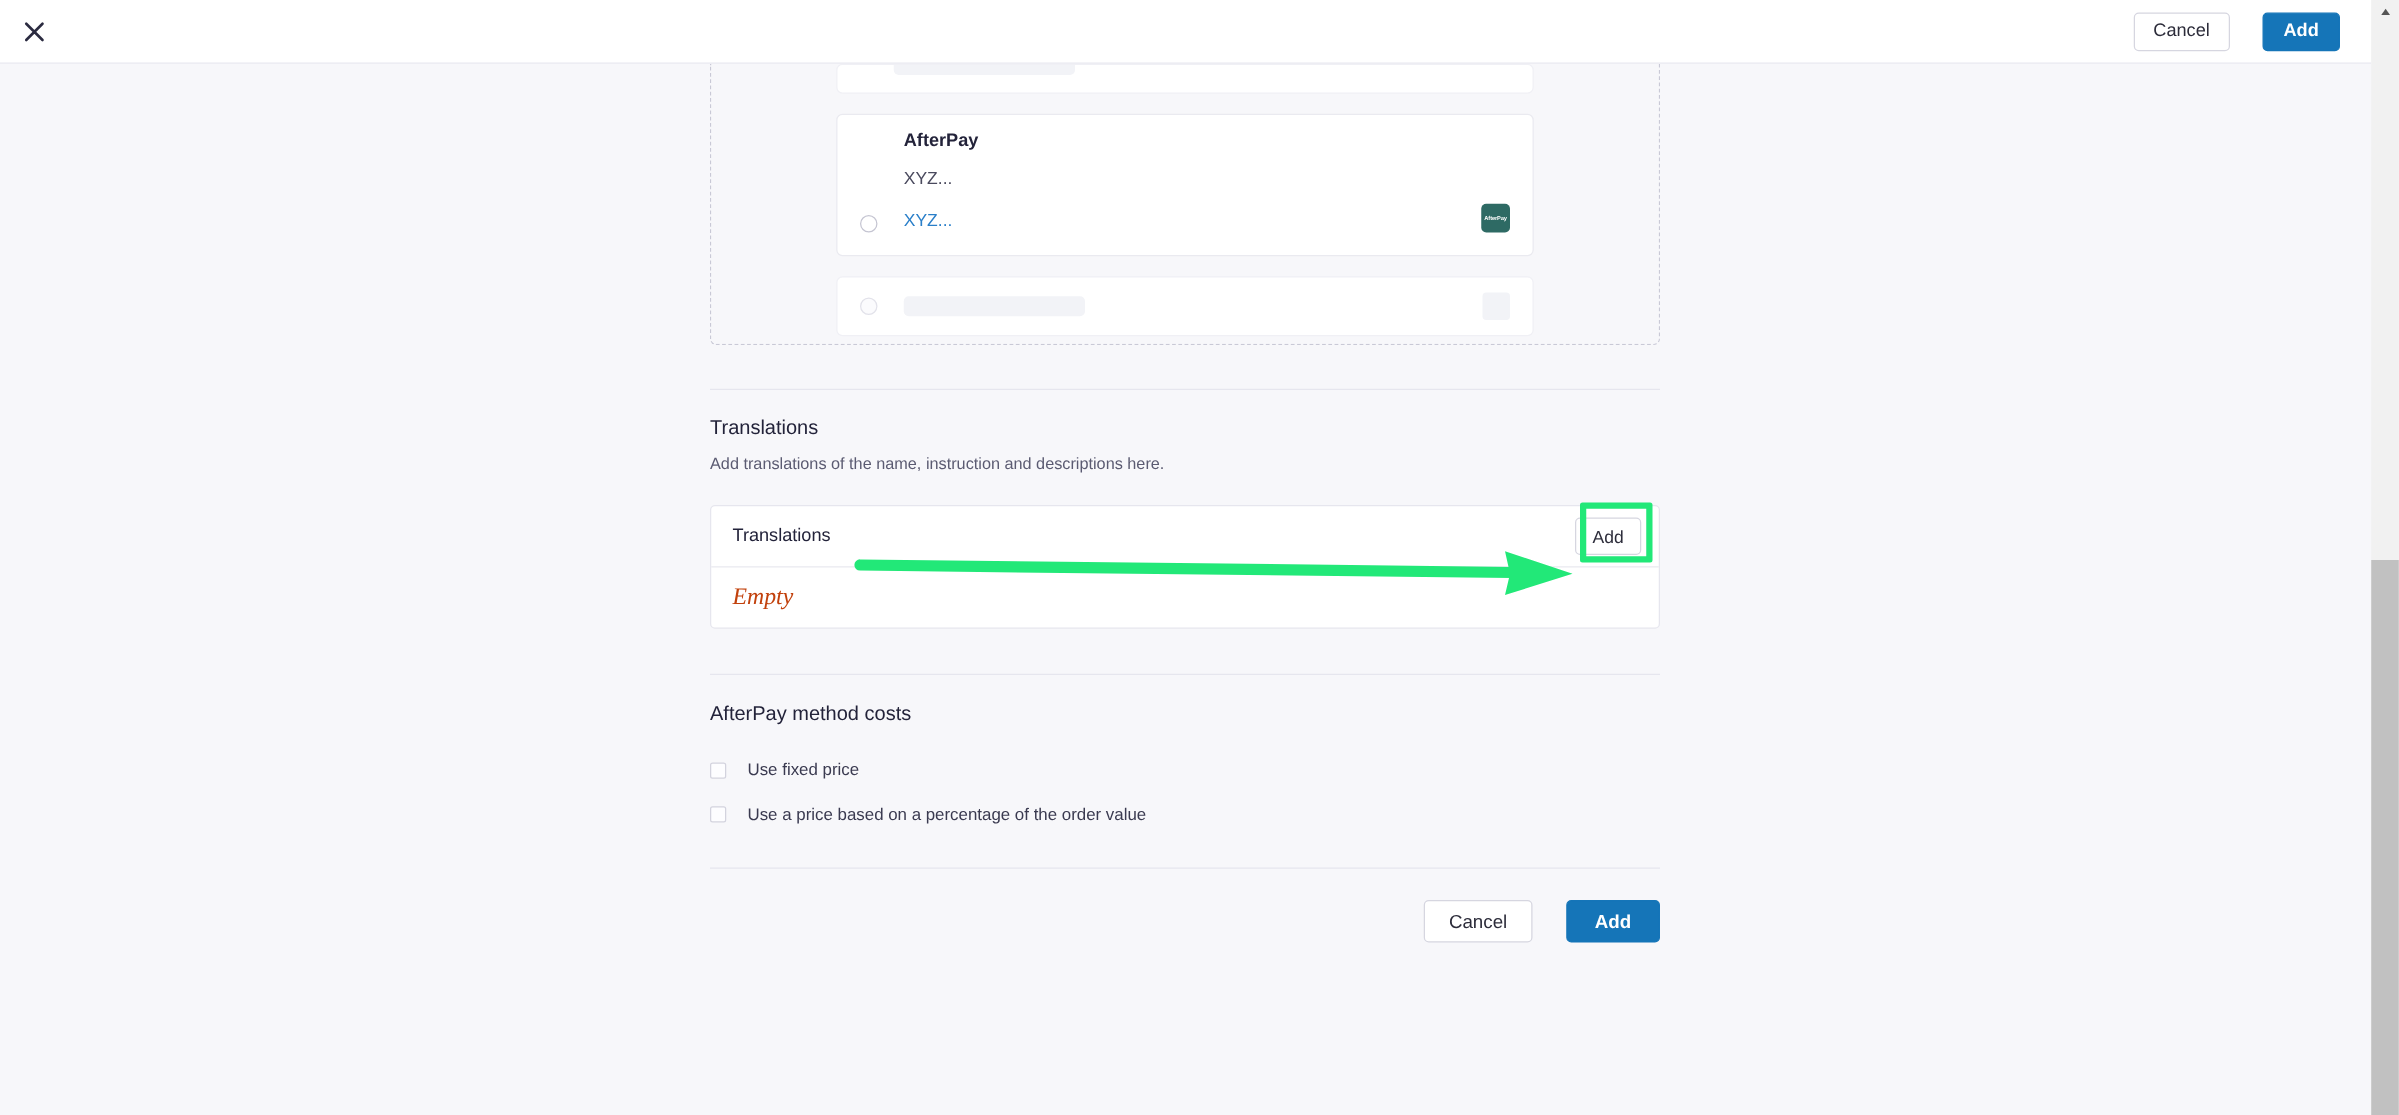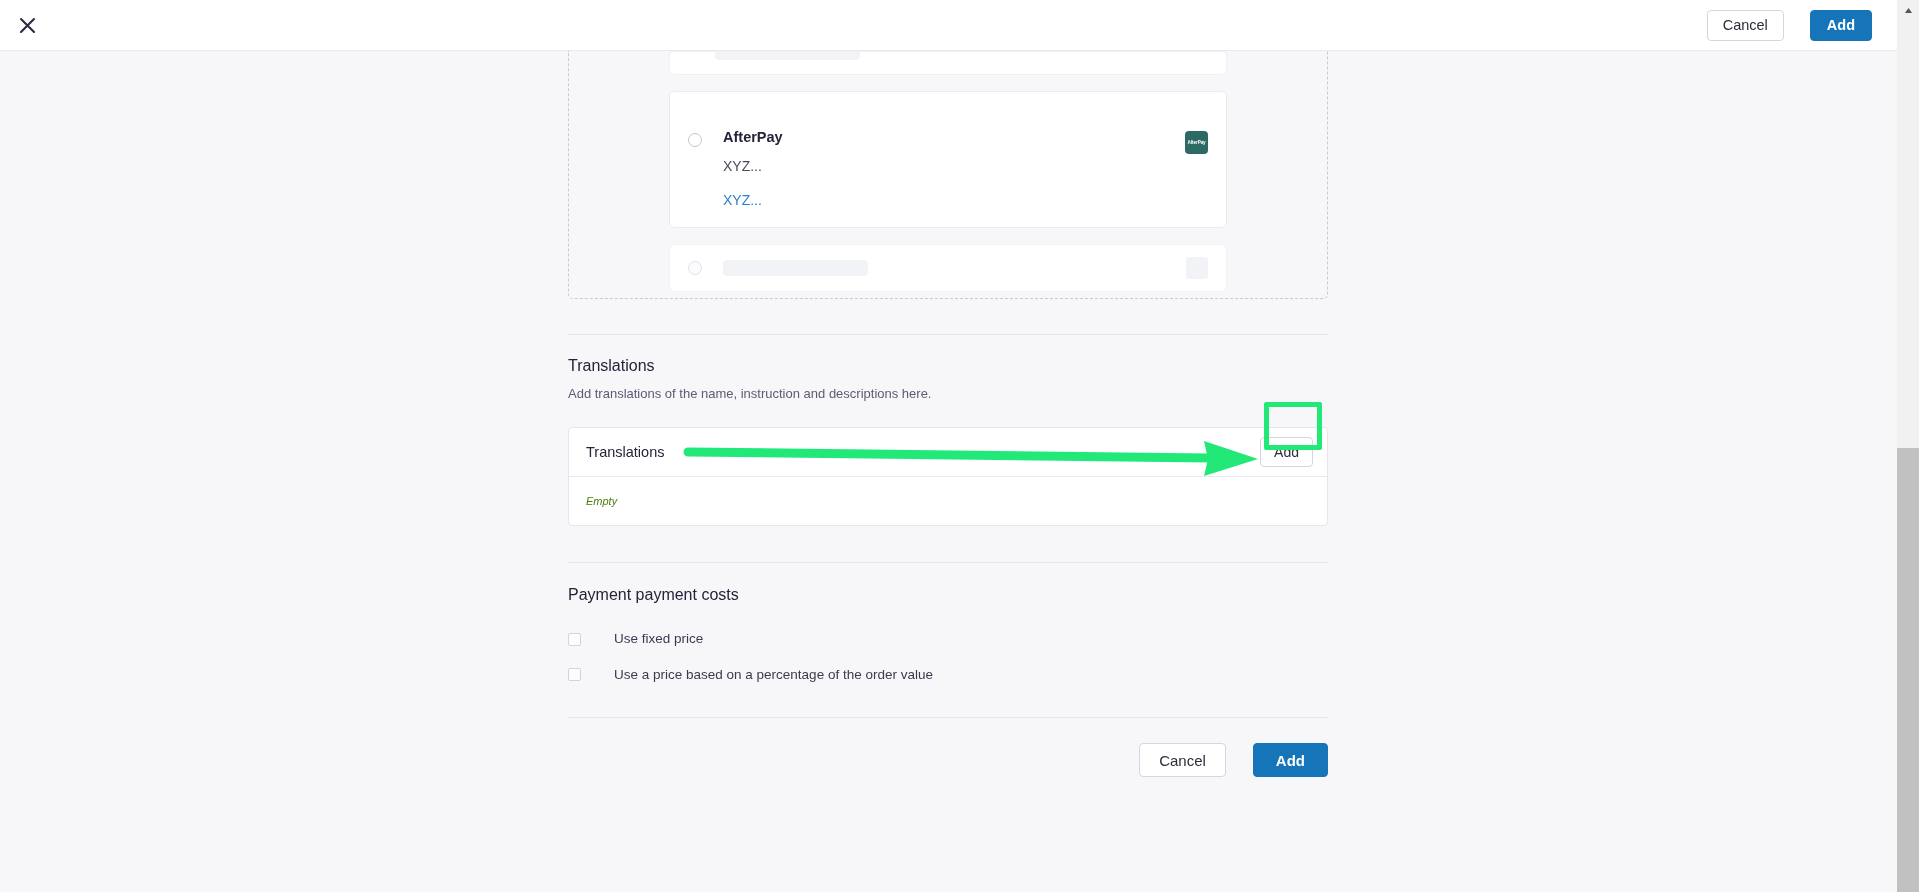--- a/index.html
+++ b/index.html
@@ -139,22 +139,21 @@
     background: #f2f3f7;
     border-radius: 3px;
   }
 
   
   .card-active {
     padding: 14px 18px 18px 18px;
   }
   .card-row {
     display: flex;
-    align-items: flex-start;
-    margin-top: 24px;
+    align-items: flex-end;
   }
   .radio {
     width: 14px; height: 14px;
     min-width: 14px;
     border: 1px solid #c5c5d2;
     border-radius: 50%;
     background: #ffffff;
     margin-top: 3px;
     cursor: pointer;
   }
@@ -252,31 +251,31 @@
     cursor: pointer;
     font-family: "Liberation Sans", sans-serif;
   }
   .panel-body {
     height: 48px;
     display: flex;
     align-items: center;
     padding: 0 17px;
   }
   .empty-text {
-    font-size: 11px;
-    color: #4d7c0f;
+    font-size: 19px;
+    color: #c2410c;
     font-style: italic;
+    font-family: Liberation Serif, serif;
   }
 
   
   .check-row {
     display: flex;
     align-items: flex-end;
     cursor: pointer;
-    gap: 16px;
   }
   .checkbox {
     width: 13px; height: 13px;
     min-width: 13px;
     border: 1px solid #d3d3de;
     border-radius: 2px;
     background: #fdfdff;
   }
   .check-label {
     font-size: 13.5px;
@@ -395,21 +394,21 @@
         </div>
         <div class="panel-body">
           <span class="empty-text">Empty</span>
         </div>
       </div>
     </div>
 
     <div class="divider" style="margin-top:36px"></div>
 
     <div style="margin-top:22px">
-      <div class="section-title">Payment payment costs</div>
+      <div class="section-title">AfterPay method costs</div>
 
       <div class="check-row" style="margin-top:28px">
         <div class="checkbox"></div>
         <span class="check-label">Use fixed price</span>
       </div>
 
       <div class="check-row" style="margin-top:22px">
         <div class="checkbox"></div>
         <span class="check-label">Use a price based on a percentage of the order value</span>
       </div>

